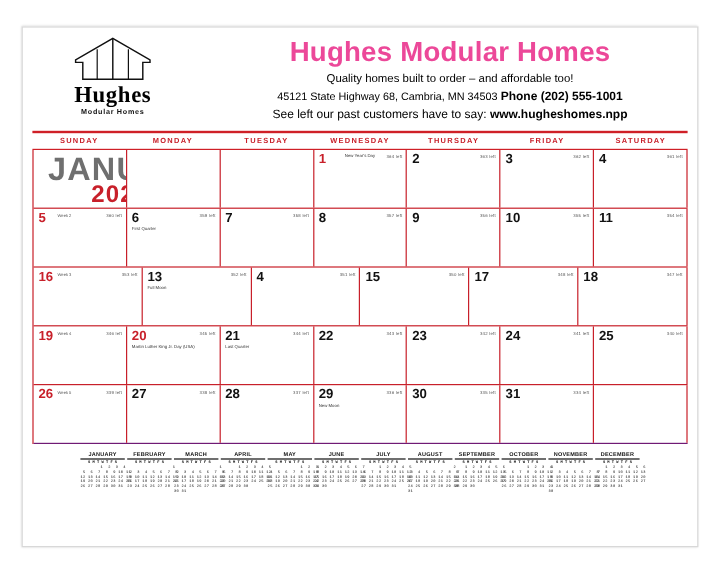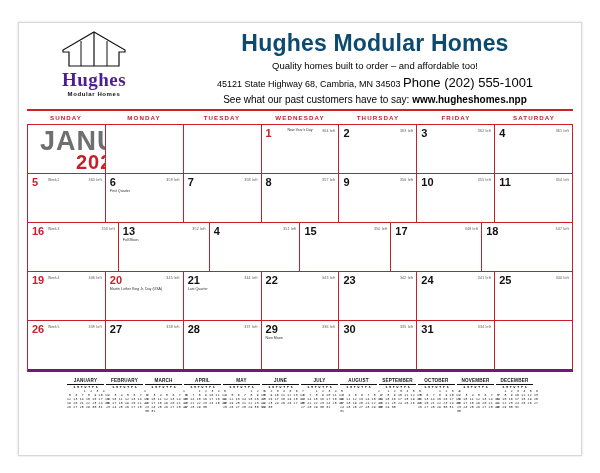--- a/index.html
+++ b/index.html
@@ -48,21 +48,21 @@
   }
   .logo-house {
     width: 70px;
     height: 40px;
   }
   .logo-word {
     font-family: "Liberation Serif", serif;
     font-size: 19px;
     font-weight: bold;
     letter-spacing: 0.5px;
-    color: #4c1d95;
+    color: #000000;
     line-height: 1;
     margin-top: 1px;
   }
   .logo-sub {
     font-family: "Liberation Sans", sans-serif;
     font-size: 6px;
     font-weight: bold;
     letter-spacing: 0.6px;
     color: #111;
     margin-top: 2px;
@@ -70,36 +70,36 @@
   .head-text {
     flex: 1;
     text-align: center;
     padding-top: 8px;
   }
   .company {
     font-family: "Liberation Sans", sans-serif;
     font-size: 23px;
     font-weight: bold;
     letter-spacing: 0.2px;
-    color: #0c4a6e;
+    color: #ec4899;
     line-height: 1.05;
   }
   .tagline {
     font-size: 9.5px;
     color: #000;
     margin-top: 5px;
   }
   .addressline {
     font-size: 9px;
     color: #000;
     margin-top: 4px;
   }
   .addressline .phone {
-    font-weight: normal;
-    font-size: 13px;
+    font-weight: bold;
+    font-size: 10px;
   }
   .weblineA {
     font-size: 10px;
     color: #000;
     margin-top: 4px;
   }
   .weblineA .url {
     font-weight: bold;
     color: #000;
     margin-top: 47px;
@@ -130,21 +130,21 @@
   .grid {
     margin: 0 8px;
     border-left: 1px solid #c8202a;
     border-top: 0;
   }
   .week {
     display: flex;
     border-bottom: 1px solid #c8202a;
     height: 48px;
   }
-  .week:last-child { border-bottom: 3px solid #701a75; }
+  .week:last-child { border-bottom: 1px solid #701a75; }
   .cell {
     flex: 1 1 0;
     position: relative;
     border-right: 1px solid #c8202a;
     box-sizing: border-box;
     overflow: hidden;
   }
   .daynum {
     position: absolute;
     left: 4px;
@@ -271,21 +271,21 @@
         <div class="logo-sub">Modular Homes</div>
       </div>
       <div class="head-text">
         <div class="company">Hughes Modular Homes</div>
         <div class="tagline">Quality homes built to order – and affordable too!</div>
         <div class="addressline">
           <span>45121 State Highway 68, Cambria, MN 34503</span>
           <span class="phone">Phone (202) 555-1001</span>
         </div>
         <div class="weblineA">
-          <span>See what our past customers have to say:</span>
+          <span>See left our past customers have to say:</span>
           <span class="url">www.hugheshomes.npp</span>
         </div>
       </div>
     </div>
 
     <div class="rule-red"></div>
 
     <div class="dow-row">
       <div class="dow">SUNDAY</div>
       <div class="dow">MONDAY</div>

